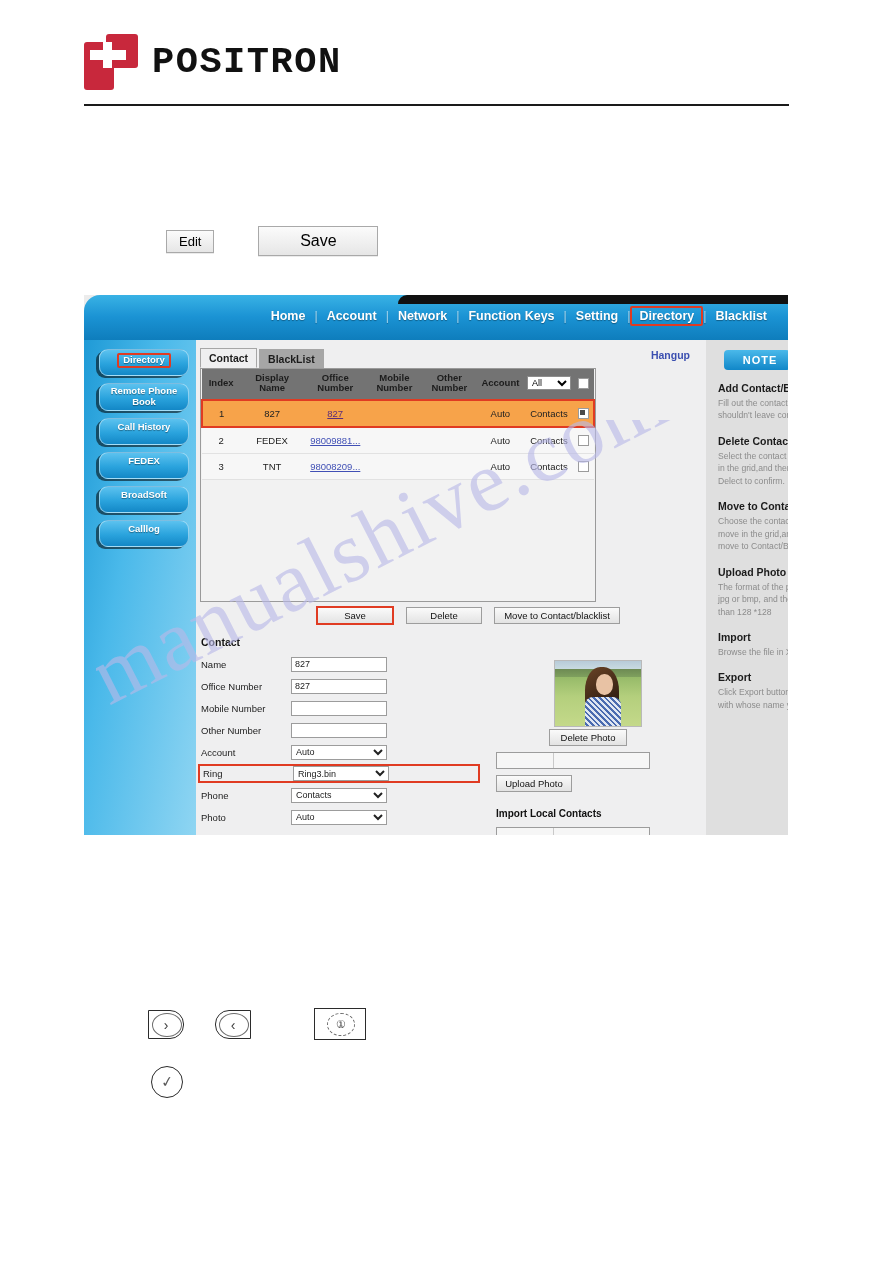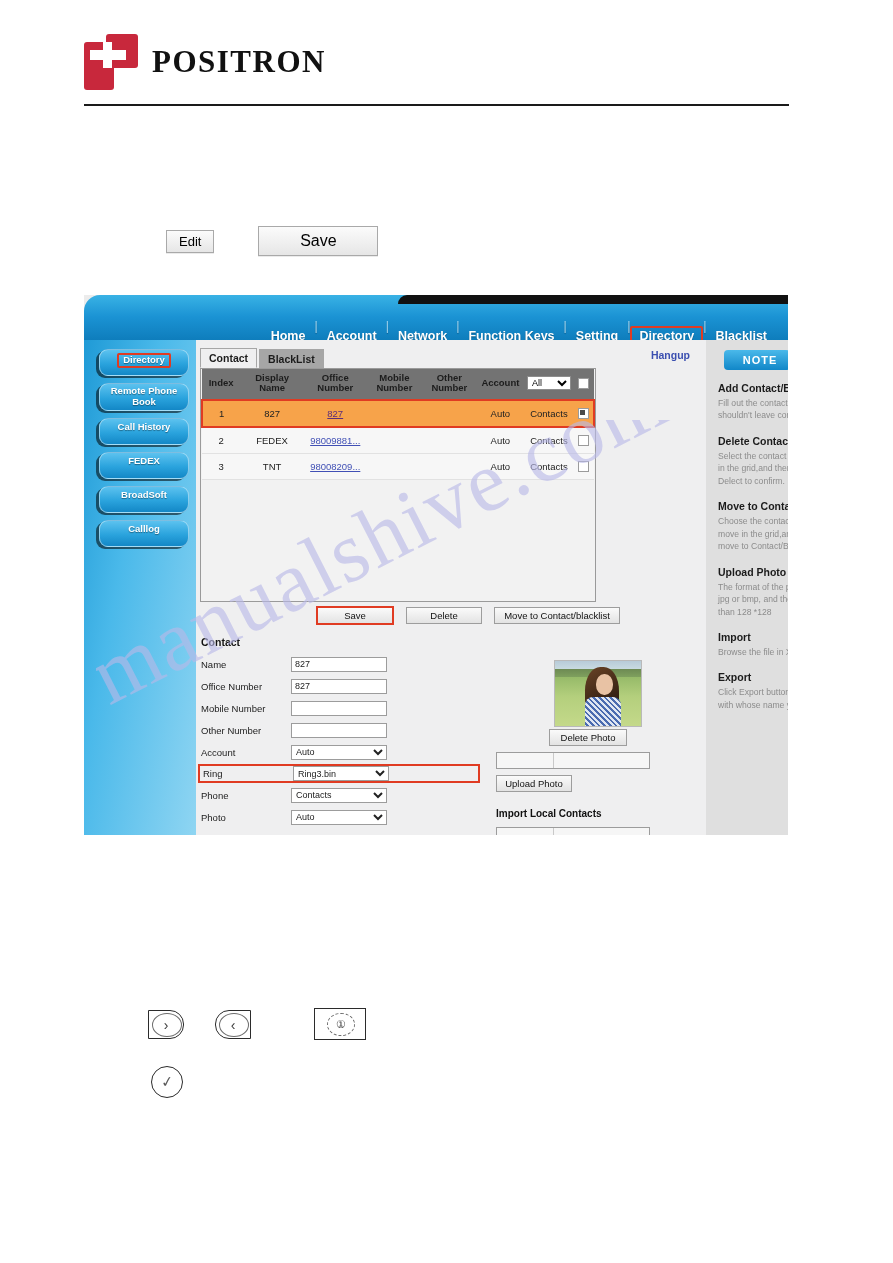--- a/index.html
+++ b/index.html
@@ -15,22 +15,22 @@
   .logo-wrap{display:flex;align-items:center;gap:14px;}
   .logo-mark{width:54px;height:56px;position:relative;}
   .logo-mark .sq{position:absolute;background:#c8283c;}
   .logo-mark .s1{left:0;top:8px;width:30px;height:48px;border-radius:3px;}
   .logo-mark .s2{left:22px;top:0;width:32px;height:34px;border-radius:3px;}
   .logo-mark .notch{position:absolute;background:#ffffff;}
   .logo-mark .n1{left:6px;top:16px;width:13px;height:10px;}
   .logo-mark .n2{left:19px;top:8px;width:9px;height:26px;}
   .logo-mark .n3{left:28px;top:16px;width:14px;height:10px;}
   .logo-text{
-    font-family:Liberation Serif, serif;font-weight:bold;
-    font-size:31px;letter-spacing:1.5px;color:#111;
+    font-family:Liberation Mono, monospace;font-weight:bold;
+    font-size:37px;letter-spacing:1.5px;color:#111;
   }
   #header-rule{position:absolute;left:84px;top:104px;width:705px;height:2px;background:#1a1a1a;}
 
   
   #top-buttons{position:absolute;left:147px;top:226px;display:flex;align-items:center;gap:44px;}
   .winbtn{
     background:linear-gradient(#fbfbfb,#e6e6e6);
     border:1px solid #a9a9a9;color:#000;
     font-size:14px;text-align:center;cursor:default;
     box-shadow:0 1px 0 rgba(0,0,0,.08);
@@ -52,21 +52,21 @@
   }
   #navbar:after{
     content:"";position:absolute;right:0;top:0;width:390px;height:9px;
     background:#111;border-top-left-radius:14px;
   }
   #nav-items{
     position:absolute;right:12px;top:11px;display:flex;align-items:center;
     gap:0px;color:#fff;font-size:12.5px;font-weight:bold;
     text-shadow:0 1px 1px rgba(0,0,0,.35);
   }
-  .nav-item{padding:2px 9px;white-space:nowrap;cursor:default;margin-top:20px;}
+  .nav-item{padding:2px 9px;white-space:nowrap;cursor:default;}
   .nav-sep{color:#bfe4f7;font-weight:normal;opacity:.8;}
   .nav-item.boxed{border:2px solid #e03b22;border-radius:2px;padding:1px 7px;}
 
   
   #sidebar{
     position:absolute;left:0;top:45px;width:112px;height:495px;
     background:linear-gradient(100deg,#1f9ad6 0%,#4ab9ea 38%,#8fd5f2 100%);
   }
   #sidebar-items{position:absolute;left:15px;top:9px;width:90px;}
   .side-item{

